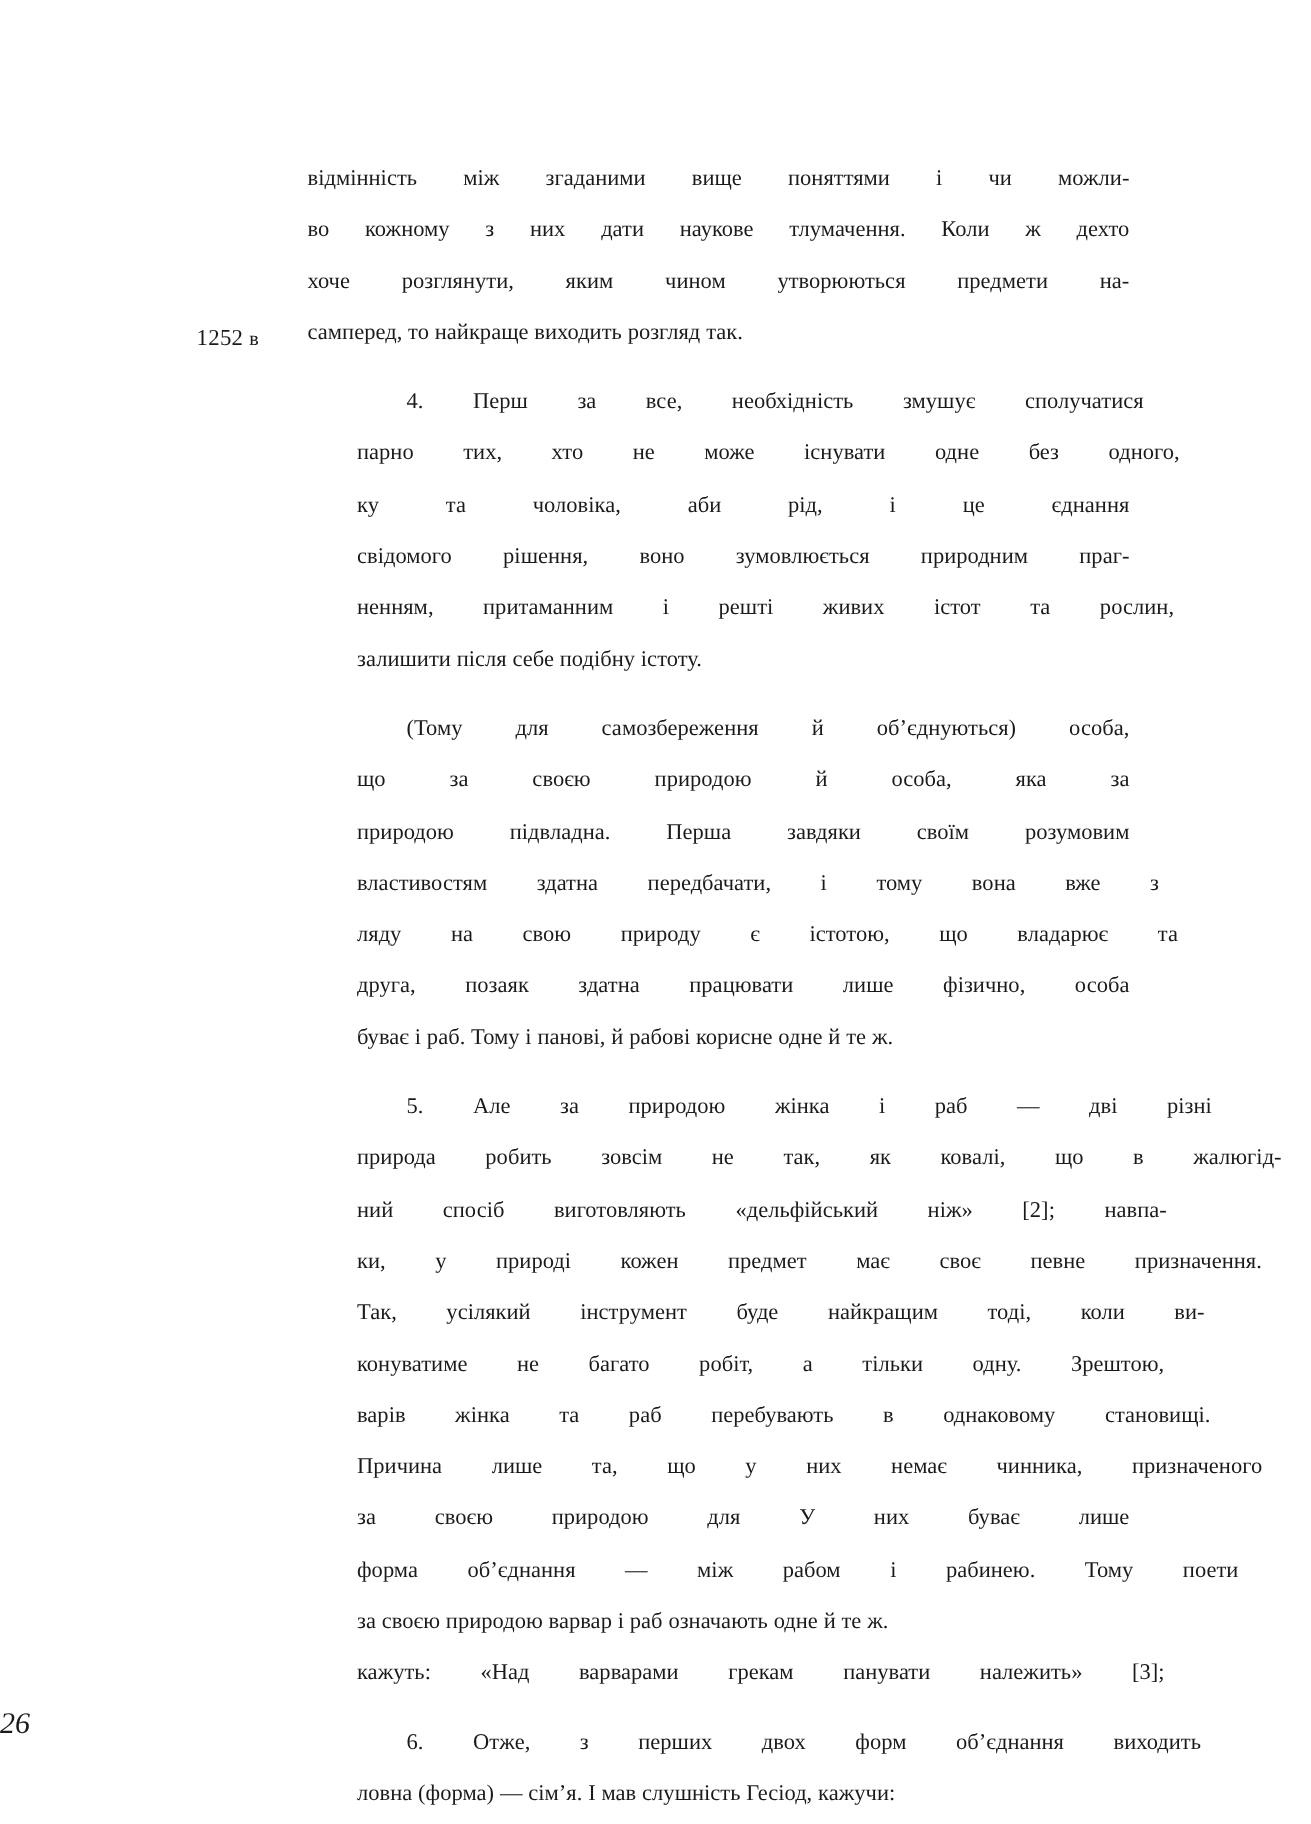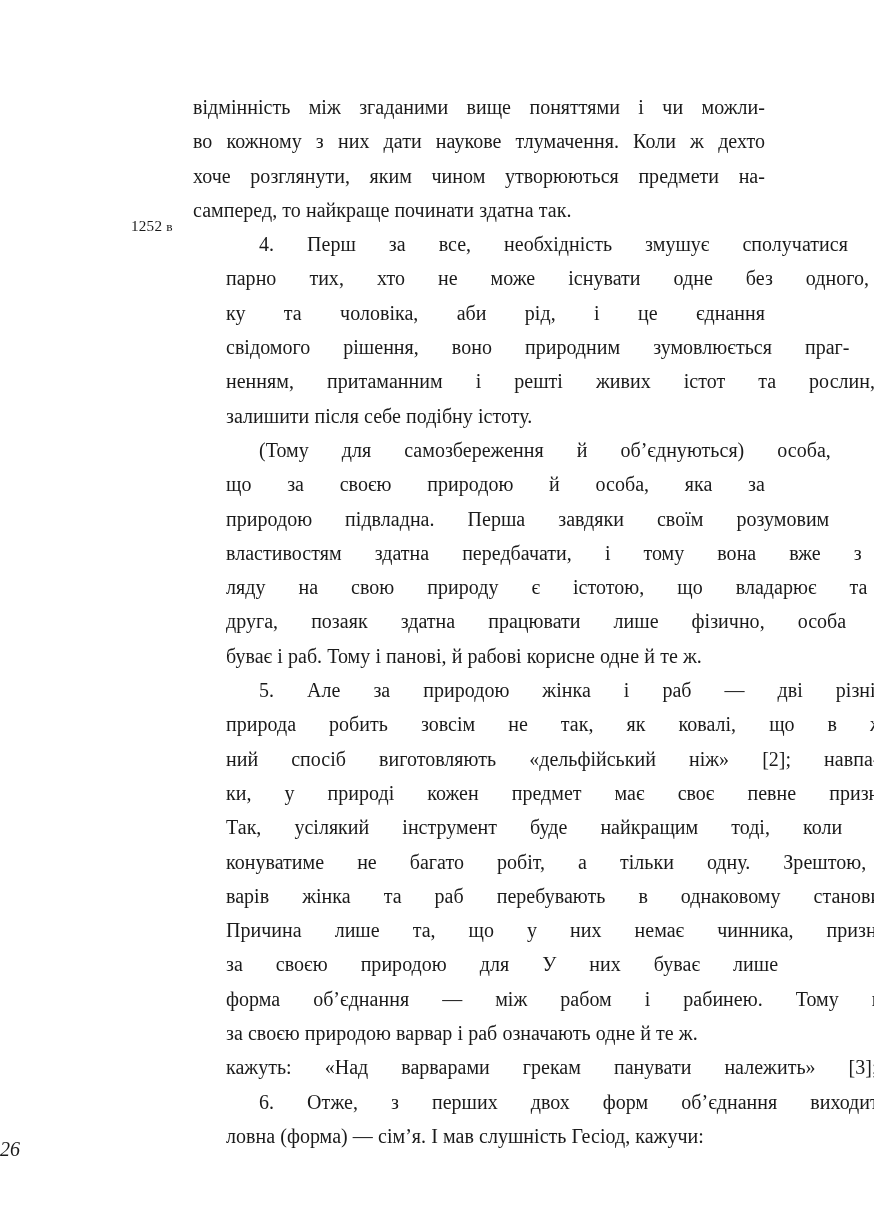--- a/index.html
+++ b/index.html
@@ -25,22 +25,22 @@
 
   
   .text-column {
     position: absolute;
     left: 193px;
     top: 90px;
     width: 572px;
   }
 
   .para {
-    margin: 0;
-    font-size: 20px;
+    margin: 12px;
+    font-size: 15px;
     line-height: 34.3px;
     text-align: justify;
     text-justify: inter-word;
     hyphens: none;
     letter-spacing: 0.02px;
     word-spacing: 0.1px;
     font-family: Liberation Serif, serif;
   }
   .para.indent {
     text-indent: 33px;
@@ -93,27 +93,27 @@
 
   <div class="margin-ref">
     <span>1252</span><span>&nbsp;</span><span class="ref-letter">в</span>
   </div>
 
   <div class="text-column">
       <p class="para cont">
         <span class="line just"><span>відмінність</span><span>між</span><span>згаданими</span><span>вище</span><span>поняттями</span><span>і</span><span>чи</span><span>можли-</span></span>
         <span class="line just"><span>во</span><span>кожному</span><span>з</span><span>них</span><span>дати</span><span>наукове</span><span>тлумачення.</span><span>Коли</span><span>ж</span><span>дехто</span></span>
         <span class="line just"><span>хоче</span><span>розглянути,</span><span>яким</span><span>чином</span><span>утворюються</span><span>предмети</span><span>на-</span></span>
-        <span class="line">самперед, то найкраще починати здатна так.</span>
+        <span class="line">самперед, то найкраще виходить розгляд так.</span>
       </p>
       <p class="para indent">
         <span class="line just" style="padding-left: 33px;"><span>4.</span><span>Перш</span><span>за</span><span>все,</span><span>необхідність</span><span>змушує</span><span>сполучатися</span></span>
         <span class="line just"><span>парно</span><span>тих,</span><span>хто</span><span>не</span><span>може</span><span>існувати</span><span>одне</span><span>без</span><span>одного,</span></span>
         <span class="line just"><span>ку</span><span>та</span><span>чоловіка,</span><span>аби</span><span>рід,</span><span>і</span><span>це</span><span>єднання</span></span>
-        <span class="line just"><span>свідомого</span><span>рішення,</span><span>воно</span><span>природним</span><span>зумовлюється</span><span>праг-</span></span>
+        <span class="line just"><span>свідомого</span><span>рішення,</span><span>воно</span><span>зумовлюється</span><span>природним</span><span>праг-</span></span>
         <span class="line just"><span>ненням,</span><span>притаманним</span><span>і</span><span>решті</span><span>живих</span><span>істот</span><span>та</span><span>рослин,</span></span>
         <span class="line">залишити після себе подібну істоту.</span>
       </p>
       <p class="para indent">
         <span class="line just" style="padding-left: 33px;"><span>(Тому</span><span>для</span><span>самозбереження</span><span>й</span><span>об’єднуються)</span><span>особа,</span></span>
         <span class="line just"><span>що</span><span>за</span><span>своєю</span><span>природою</span><span>й</span><span>особа,</span><span>яка</span><span>за</span></span>
         <span class="line just"><span>природою</span><span>підвладна.</span><span>Перша</span><span>завдяки</span><span>своїм</span><span>розумовим</span></span>
         <span class="line just"><span>властивостям</span><span>здатна</span><span>передбачати,</span><span>і</span><span>тому</span><span>вона</span><span>вже</span><span>з</span></span>
         <span class="line just"><span>ляду</span><span>на</span><span>свою</span><span>природу</span><span>є</span><span>істотою,</span><span>що</span><span>владарює</span><span>та</span></span>
         <span class="line just"><span>друга,</span><span>позаяк</span><span>здатна</span><span>працювати</span><span>лише</span><span>фізично,</span><span>особа</span></span>

